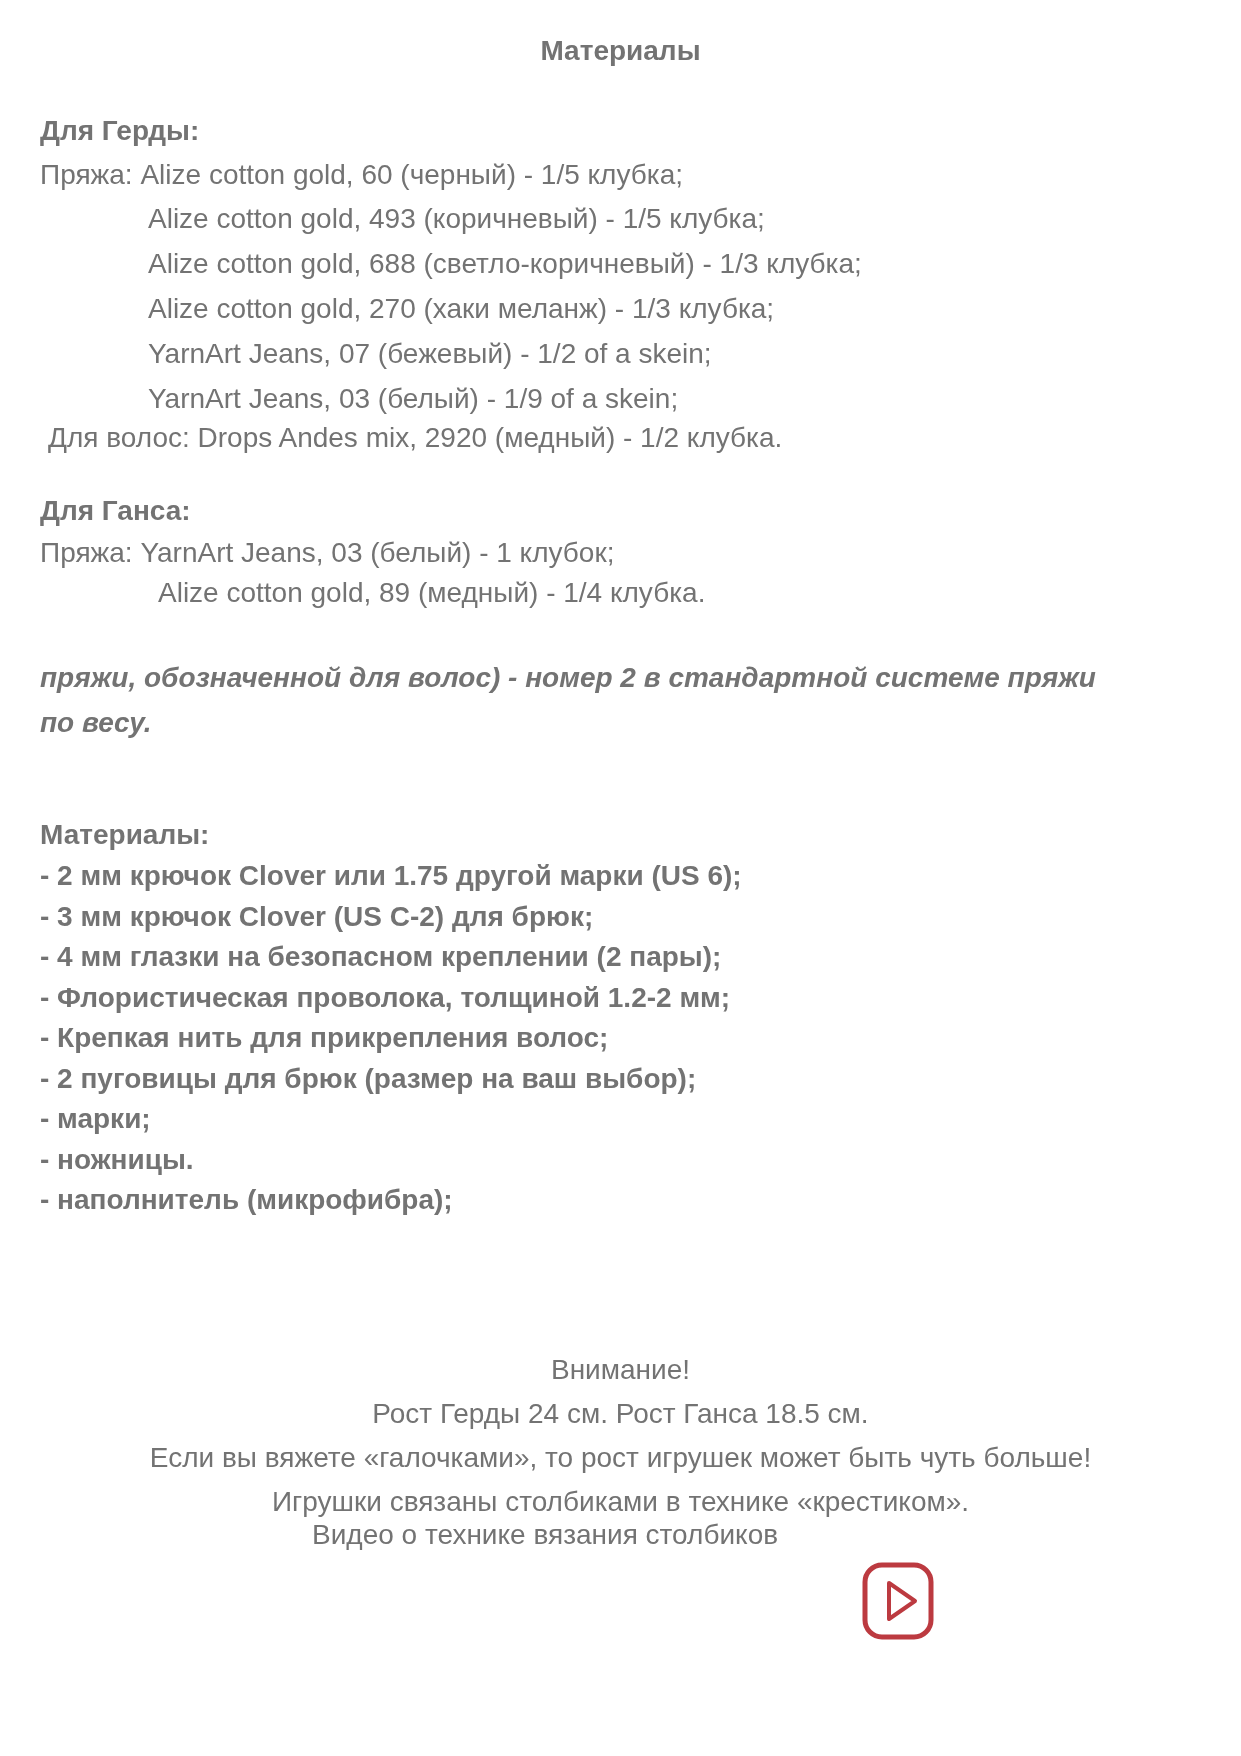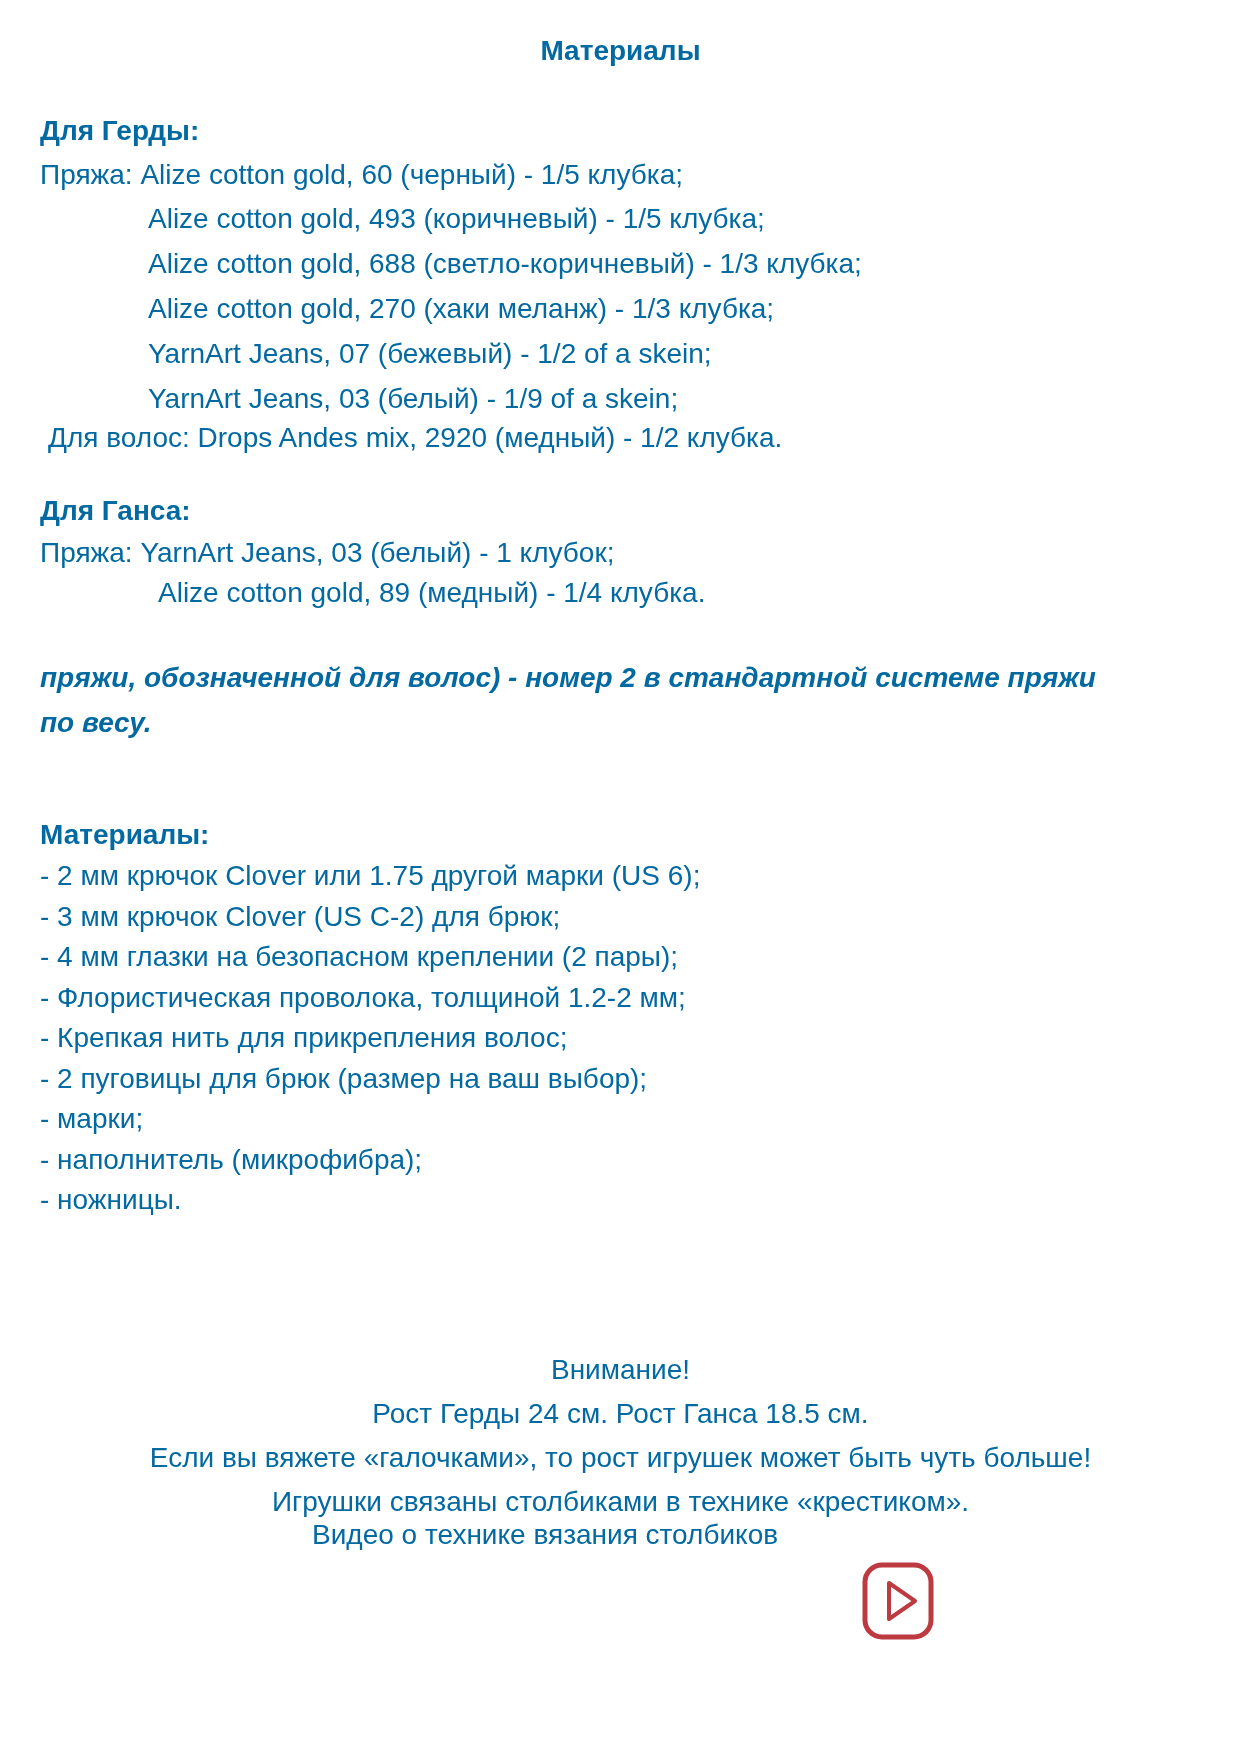--- a/index.html
+++ b/index.html
@@ -4,40 +4,40 @@
 <style>
   html, body { margin: 0; padding: 0; background: #ffffff; }
   .page {
     position: relative;
     width: 1241px;
     height: 1756px;
     background: #ffffff;
     font-family: "Liberation Sans", sans-serif;
     font-size: 28px;
     line-height: 45px;
-    color: #0369a1;
+    color: #737373;
     overflow: hidden;
   }
   .page p { margin: 0; }
   .abs { position: absolute; }
   .bold { font-weight: bold; }
   .center { left: 0; width: 100%; text-align: center; }
 
   .doc-title    { top: 28px; }
   .h-gerda      { top: 108px; left: 40px; }
   .gerda-intro  { top: 152px; left: 40px; }
   .gerda-yarns  { top: 196px; left: 148px; }
   .gerda-hair   { top: 415px; left: 48px; }
   .h-hans       { top: 488px; left: 40px; }
   .hans-intro   { top: 530px; left: 40px; text-align: right; }
   .hans-yarns   { top: 570px; left: 158px; }
   .note         { top: 655px; left: 40px; width: 1170px;
                   font-weight: bold; font-style: italic; }
   .h-materials  { top: 812px; left: 40px; }
-  .materials    { top: 856px; left: 40px; }
+  .materials    { top: 856px; left: 40px; font-weight: bold; }
   .materials p  { line-height: 40.5px; }
   .attention    { top: 1348px; line-height: 44px; }
   .video-label  { top: 1512px; left: 312px; }
   .video-icon   { top: 1562px; left: 862px; width: 72px; height: 78px; cursor: pointer; }
   .video-icon svg { display: block; width: 100%; height: 100%; }
 </style>
 </head>
 <body>
 
 <div class="page">
@@ -74,22 +74,22 @@
   <p class="abs bold h-materials">Материалы:</p>
 
   <div class="abs materials">
     <p>- 2 мм крючок Clover или 1.75 другой марки (US 6);</p>
     <p>- 3 мм крючок Clover (US C-2) для брюк;</p>
     <p>- 4 мм глазки на безопасном креплении (2 пары);</p>
     <p>- Флористическая проволока, толщиной 1.2-2 мм;</p>
     <p>- Крепкая нить для прикрепления волос;</p>
     <p>- 2 пуговицы для брюк (размер на ваш выбор);</p>
     <p>- марки;</p>
+    <p>- ножницы.</p>
     <p>- наполнитель (микрофибра);</p>
-    <p>- ножницы.</p>
   </div>
 
   <div class="abs center attention">
     <p>Внимание!</p>
     <p>Рост Герды 24 см. Рост Ганса 18.5 см.</p>
     <p>Если вы вяжете  «галочками», то рост игрушек может быть чуть больше!</p>
     <p>Игрушки связаны столбиками в технике «крестиком».</p>
   </div>
 
   <p class="abs video-label">Видео о технике вязания столбиков</p>

